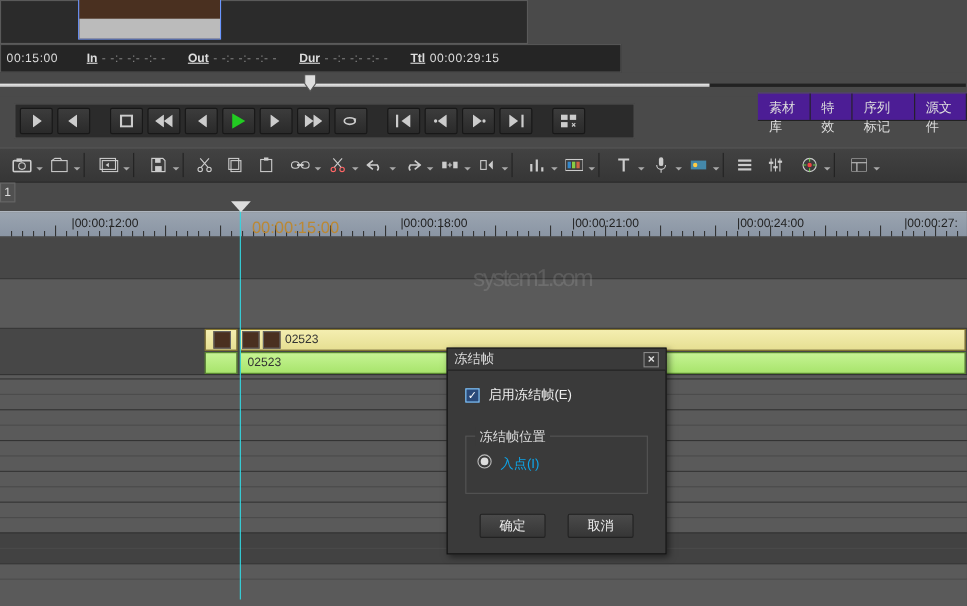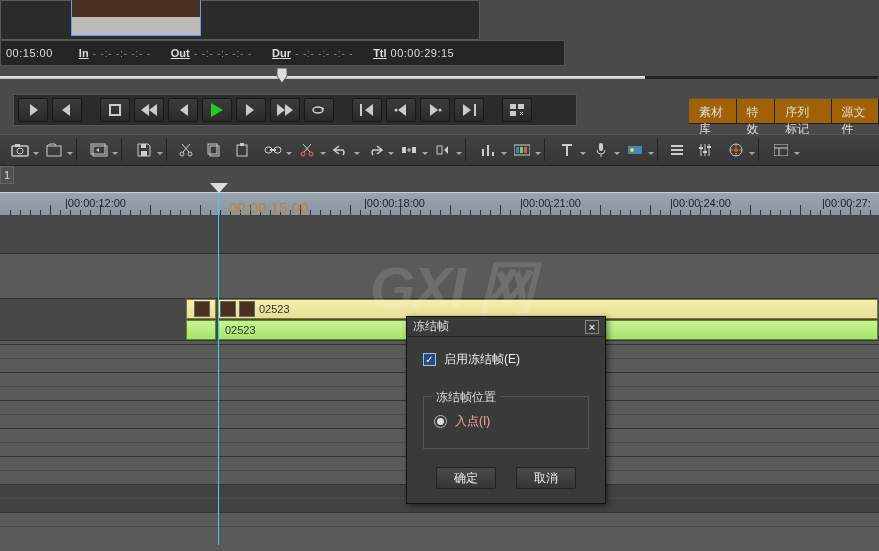--- a/index.html
+++ b/index.html
@@ -24,21 +24,21 @@
   .slider-thumb { position: absolute; top: 2px; left: 275px; width: 14px; height: 16px; }
   .slider-thumb svg { display:block; }
 
   
   .transport { position: absolute; top: 94px; left: 13px; width: 564px; height: 32px; background:#2b2b2b; border:1px solid #555; display:flex; align-items:center; padding:0 4px; gap:4px; }
   .tbtn { width: 30px; height: 24px; background: linear-gradient(#3c3c3c,#2a2a2a); border:1px solid #181818; border-radius:2px; display:flex; align-items:center; justify-content:center; color:#ccc; }
   .tbtn svg { display:block; }
   .tsep { width: 10px; }
 
   
-  .rtabs { position: absolute; top: 98px; right: 0; width: 190px; height: 26px; display:flex; background:#a16207; border-top:1px solid #555; border-bottom:1px solid #222; }
+  .rtabs { position: absolute; top: 84px; right: 0; width: 190px; height: 26px; display:flex; background:#4c1d95; border-top:1px solid #555; border-bottom:1px solid #222; }
   .rtab { padding: 5px 10px; border-right:1px solid #222; color:#ddd; font-size:12px; }
 
   
   .toolbar { position: absolute; top: 134px; left: 0; right: 0; height: 32px; background: linear-gradient(#424242,#363636); border-top:1px solid #555; border-bottom:1px solid #222; display:flex; align-items:center; padding:0 4px; gap:2px; }
   .tbtn2 { width: 26px; height: 24px; display:flex; align-items:center; justify-content:center; color:#ccc; position:relative; }
   .tbtn2.dd::after { content:""; position:absolute; right:-3px; bottom:4px; border:3px solid transparent; border-top-color:#aaa; }
   .tbtn2.wdd { width: 32px; }
   .tsep2 { width:1px; height:22px; background:#222; margin:0 4px; }
 
   
@@ -72,21 +72,21 @@
 
   
   .dialog { position:absolute; top:316px; left:406px; width:200px; background:#3a3a3a; border:1px solid #111; z-index:50; box-shadow: 2px 2px 6px rgba(0,0,0,0.5); }
   .dlg-title { height:20px; background:#3a3a3a; border-bottom:1px solid #222; display:flex; align-items:center; padding:0 6px; color:#ddd; font-size:12px; }
   .dlg-close { margin-left:auto; width:14px; height:14px; color:#ddd; font-weight:bold; text-align:center; line-height:12px; border:1px solid #888; font-size:11px; }
   .dlg-body { padding:14px 16px 6px; }
   .chk { display:flex; align-items:center; gap:8px; color:#eee; font-size:12px; }
   .chkbox { width:13px; height:13px; background:#2a4a7a; border:1px solid #8cf; display:flex; align-items:center; justify-content:center; color:#fff; font-size:10px; }
   .grp { margin-top:28px; border:1px solid #555; padding:10px 10px 12px; position:relative; }
   .grp-label { position:absolute; top:-8px; left:8px; background:#3a3a3a; padding:0 4px; color:#ddd; font-size:12px; }
-  .radio { display:flex; align-items:center; gap:8px; color:#fca5a5; font-size:12px; margin:6px 0; }
+  .radio { display:flex; align-items:flex-start; gap:8px; color:#0ea5e9; font-size:12px; margin:6px 0; }
   .rbox { width:13px; height:13px; border:1px solid #bbb; border-radius:50%; display:flex; align-items:center; justify-content:center; }
   .rbox.sel::after { content:""; width:7px; height:7px; background:#ddd; border-radius:50%; }
   .dlg-buttons { display:flex; justify-content:center; gap:20px; padding:12px 0 14px; }
   .dbtn { width:60px; height:22px; background:linear-gradient(#4a4a4a,#363636); border:1px solid #222; color:#eee; font-size:12px; border-radius:2px; text-align:center; line-height:20px; }
 
   
   .wm { position:absolute; top:250px; left:370px; font-family: Arial; font-size:58px; font-weight:bold; color:rgba(255,255,255,0.12); font-style:italic; z-index:2; pointer-events:none; letter-spacing:-2px; }
   .wm .sm { font-size:22px; font-weight:normal; display:block; margin-top:-10px; margin-left:60px; font-style:normal; }
 </style>
 </head>
@@ -494,21 +494,20 @@
 <div class="clip-v">
   <div class="th"></div><div class="th2"></div>
   <span>02523</span>
 </div>
 <div class="clip-preclip-a"></div>
 <div class="clip-a">
   <span>02523</span>
 </div>
 
 <div class="wm">
-  <span>GXI 网</span>
   <span class="sm">system1.com</span>
 </div>
 
 <div class="dialog">
   <div class="dlg-title">
     <span>冻结帧</span>
     <div class="dlg-close">×</div>
   </div>
   <div class="dlg-body">
     <label class="chk">

